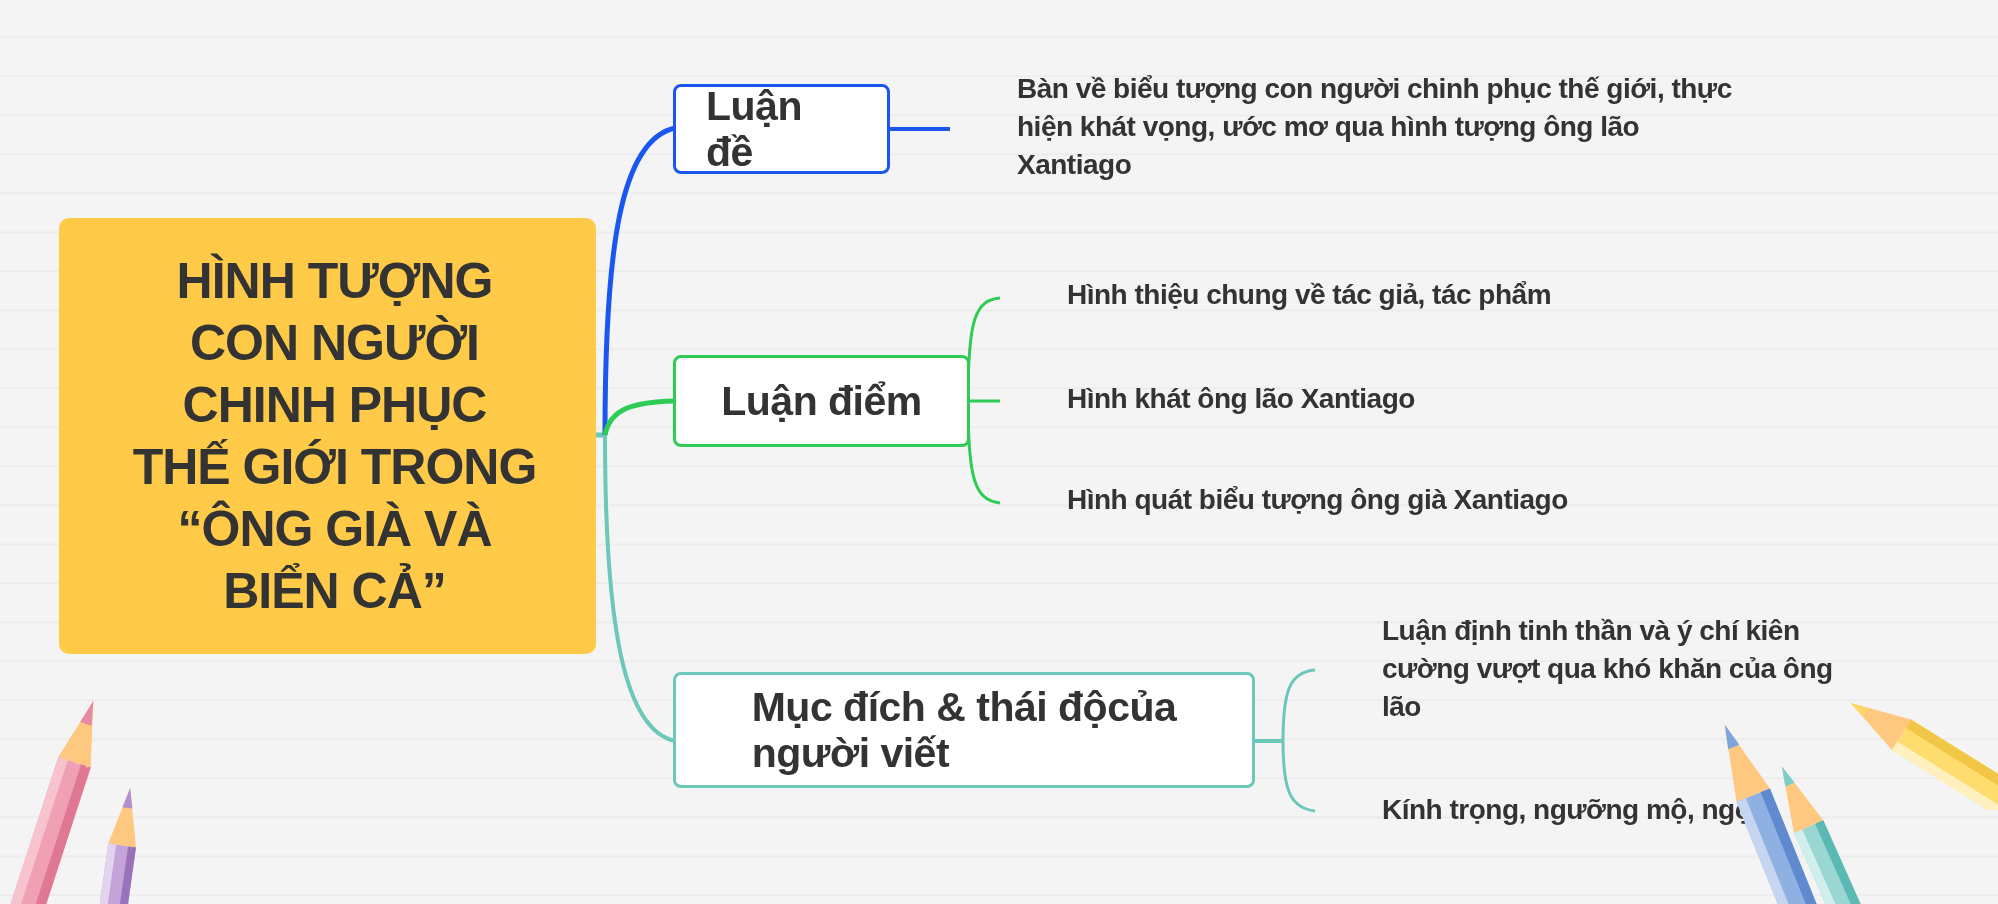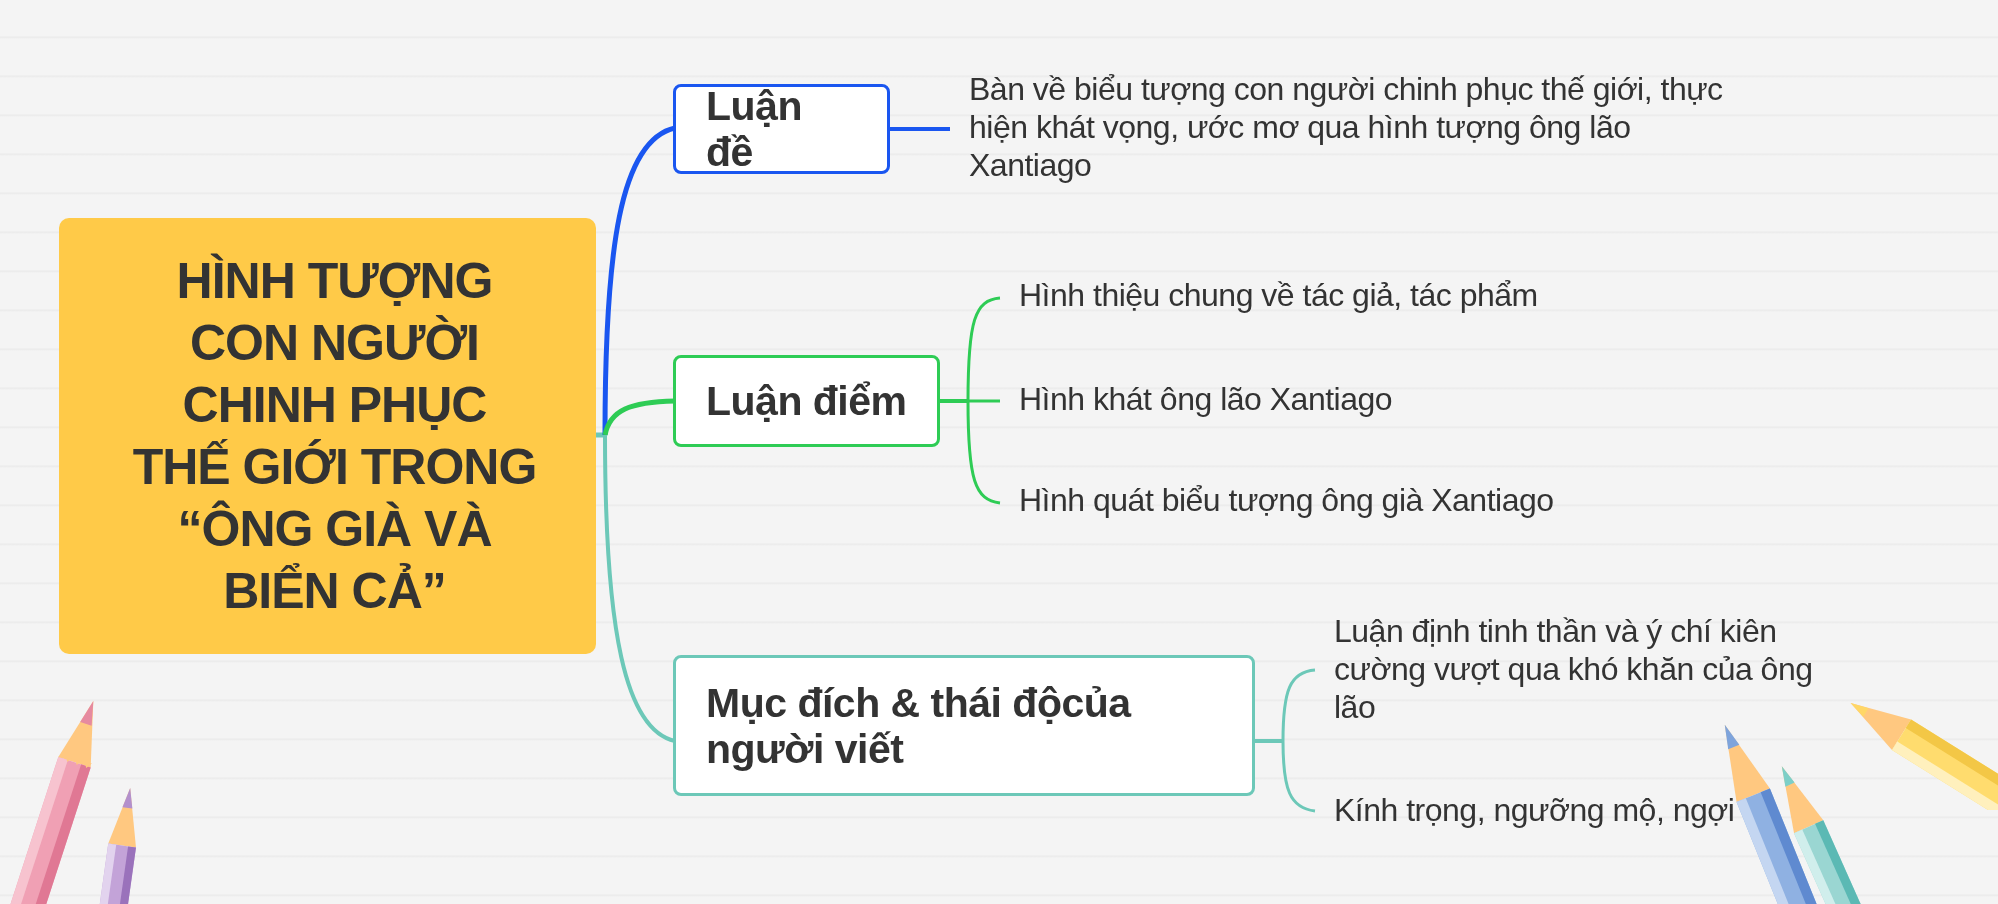--- a/index.html
+++ b/index.html
@@ -3,43 +3,43 @@
 <meta charset="utf-8">
 <style>
   html, body { margin:0; padding:0; }
   body {
     width:1998px; height:904px; overflow:hidden; position:relative;
     background-color:#f4f4f4;
     background-image: repeating-linear-gradient(to bottom, rgba(0,0,0,0) 0px, rgba(0,0,0,0) 36px, rgba(0,0,0,0.045) 37px, rgba(0,0,0,0) 39px);
     font-family: "Liberation Sans", "DejaVu Sans", sans-serif;
     color:#333333;
   }
-  .abs { position:absolute; }
+  .abs { position:absolute;justify-content:center; }
   #connectors { position:absolute; left:0; top:0; width:1998px; height:904px; pointer-events:none; }
   .root {
     left:59px; top:218px; width:513px; height:436px;
     background:#ffca48; border-radius:10px;
     display:flex; align-items:center; justify-content:center;padding-left:24px;
   }
   .root-title {
     font-family: "Liberation Sans", "DejaVu Sans", sans-serif;
     font-weight:bold; font-size:50px; line-height:62px;
     text-align:center; color:#333333; white-space:pre-line;
     letter-spacing:-1px; margin-left:-10px;
   }
   .topic {
     background:#ffffff; border-radius:8px; border:3px solid;
     box-sizing:border-box; display:flex; align-items:center;
     padding:0 30px; font-weight:bold; color:#333333;
     cursor:pointer;
   }
   .topic-label { font-size:41px; line-height:46px; white-space:pre-line; letter-spacing:-0.5px; }
   .sub {
-    font-weight:normal; font-size:32px; line-height:38px; color:#333333;
-    white-space:pre-line; letter-spacing:-0.5px; cursor:pointer;
+    font-weight:bold; font-size:28px; line-height:38px; color:#333333;
+    white-space:pre-line; letter-spacing:-0.5px; cursor:pointer;margin-left:48px;
   }
   .pencil { position:absolute; pointer-events:none; }
 </style>
 </head>
 <body>
 
 <svg id="connectors" viewBox="0 0 1998 904">
 
   <line x1="572" y1="435" x2="607" y2="435" stroke="#6cc8b8" stroke-width="5"></line>
 
@@ -68,28 +68,28 @@
 BIỂN CẢ”</div>
 </div>
 
 <div class="abs topic" style="left:673px; top:84px; width:217px; height:90px; border-color:#1a56f0;">
   <span class="topic-label">Luận đề</span>
 </div>
 <div class="abs sub" style="left:969px; top:70px; width:860px;">Bàn về biểu tượng con người chinh phục thế giới, thực
 hiện khát vọng, ước mơ qua hình tượng ông lão
 Xantiago</div>
 
-<div class="abs topic" style="left:673px; top:355px; width:267px; height:92px; border-color:#2ecc55;">
+<div class="abs topic" style="left:673px; top:355px; width:297px; height:92px; border-color:#2ecc55;">
   <span class="topic-label">Luận điểm</span>
 </div>
 <div class="abs sub" style="left:1019px; top:276px;">Hình thiệu chung về tác giả, tác phẩm</div>
 <div class="abs sub" style="left:1019px; top:380px;">Hình khát ông lão Xantiago</div>
 <div class="abs sub" style="left:1019px; top:481px;">Hình quát biểu tượng ông già Xantiago</div>
 
-<div class="abs topic" style="left:673px; top:655px; width:582px; height:141px; border-color:#6cc8b8;">
+<div class="abs topic" style="left:673px; top:672px; width:582px; height:116px; border-color:#6cc8b8;">
   <span class="topic-label">Mục đích &amp; thái độcủa
 người viết</span>
 </div>
 <div class="abs sub" style="left:1334px; top:612px; width:560px;">Luận định tinh thần và ý chí kiên
 cường vượt qua khó khăn của ông
 lão</div>
 <div class="abs sub" style="left:1334px; top:791px;">Kính trọng, ngưỡng mộ, ngợi</div>
 
 <svg class="pencil" style="left:0; top:690px;" width="140" height="214" viewBox="0 0 140 214">
   <g transform="rotate(18 60 120)">

